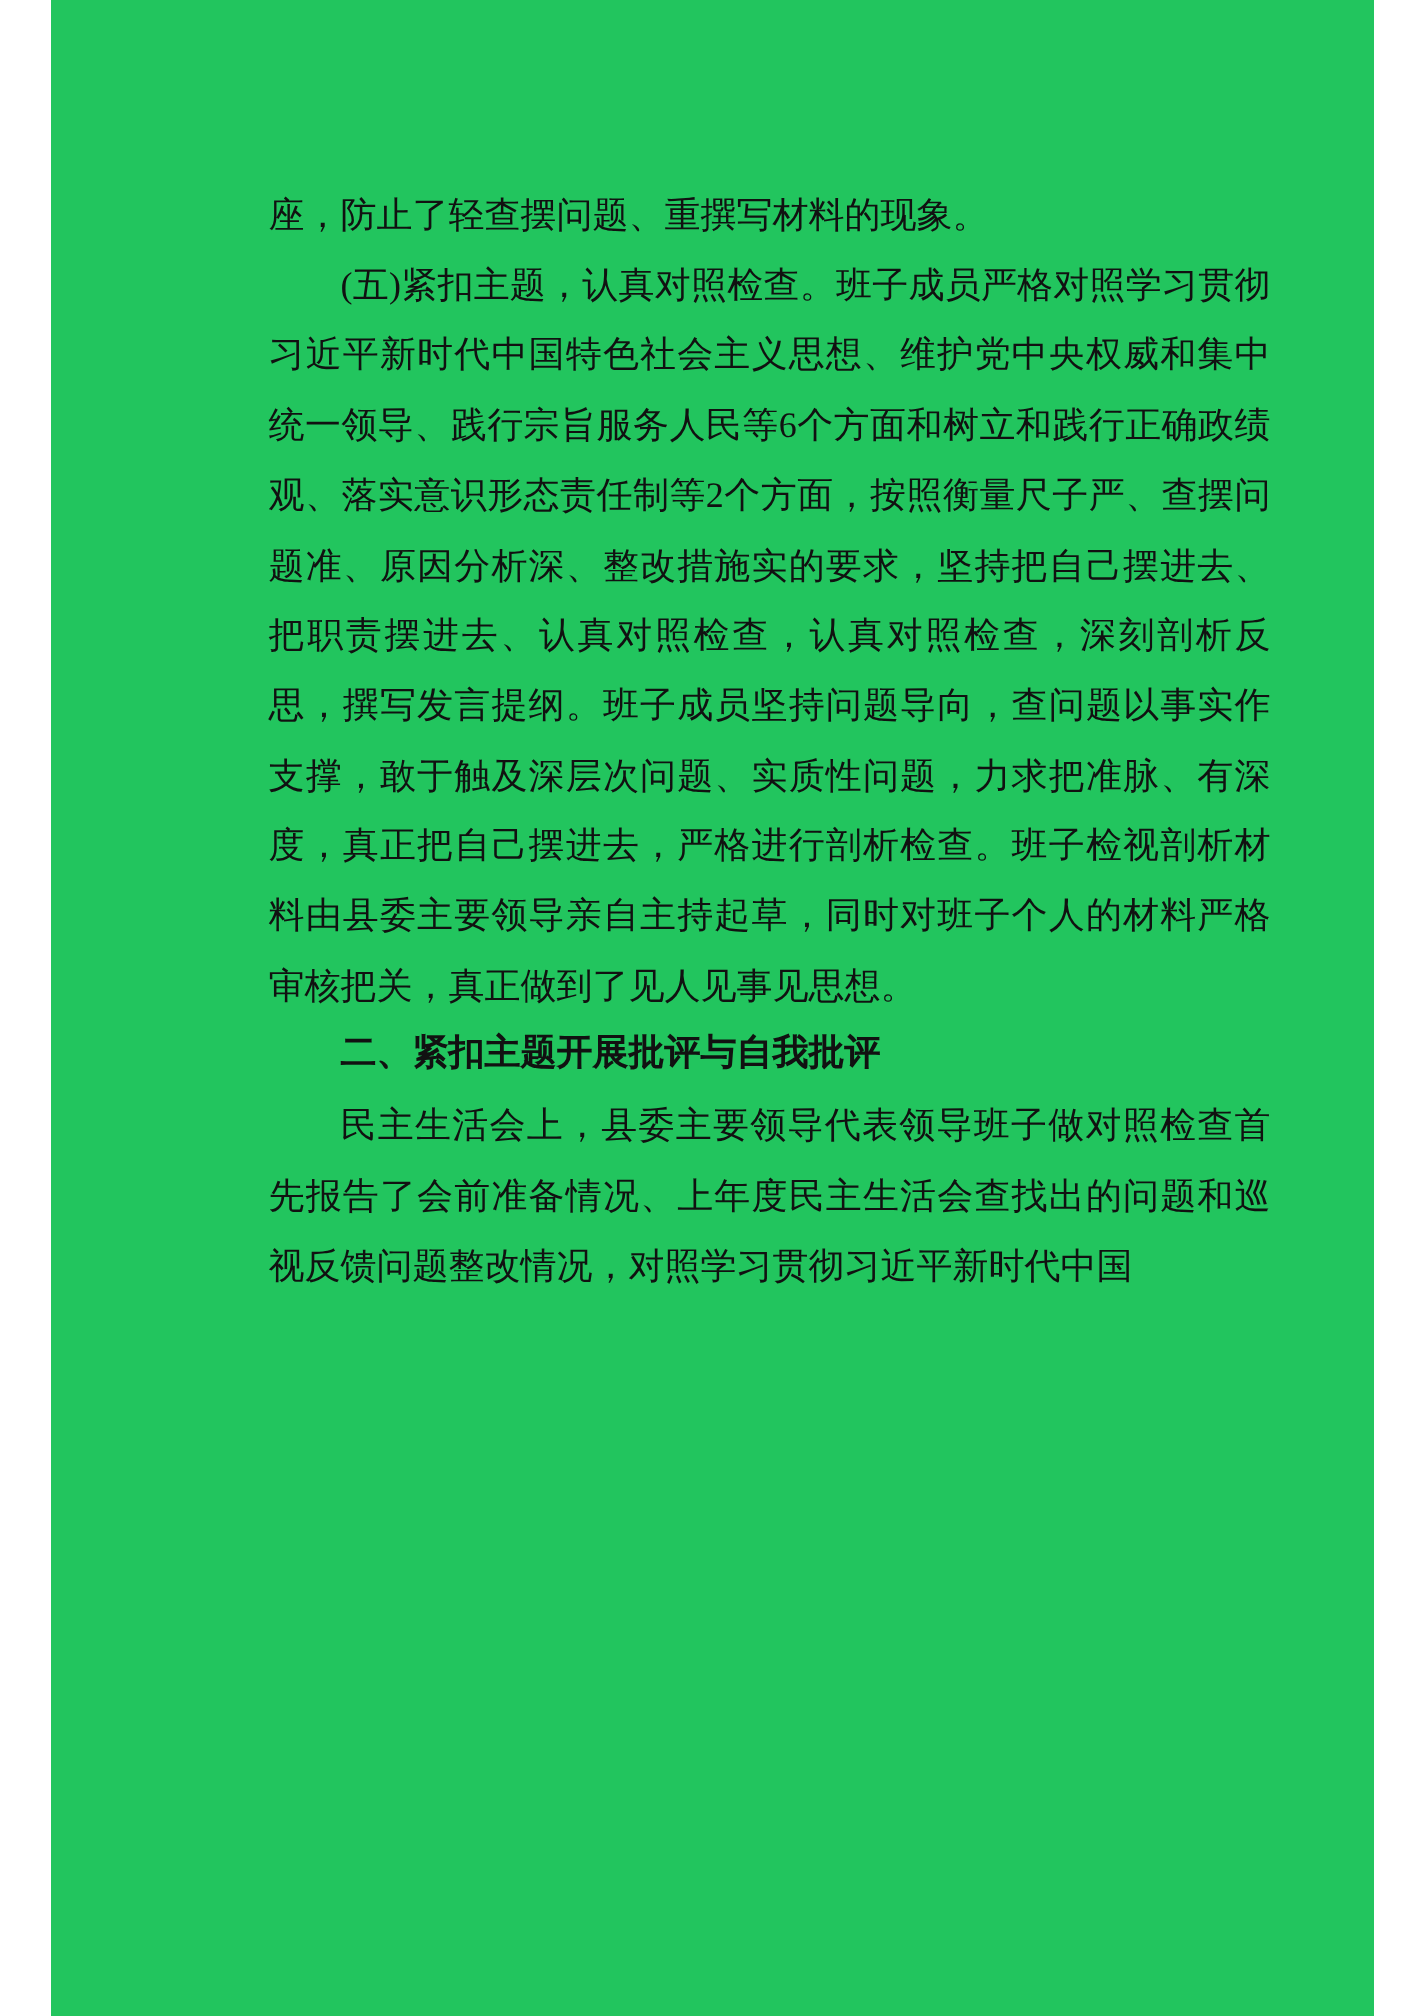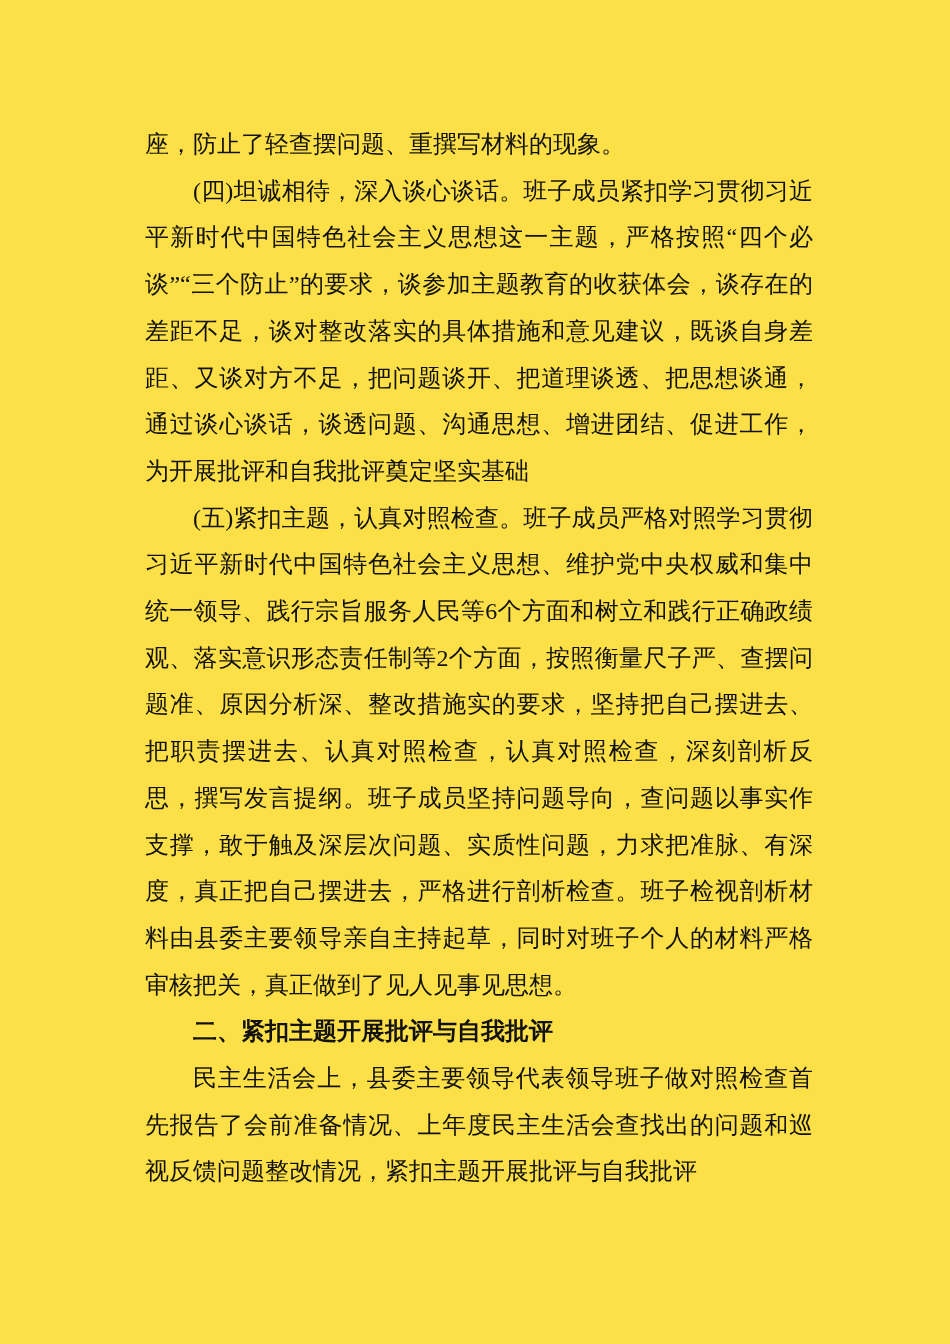--- a/index.html
+++ b/index.html
@@ -2,24 +2,24 @@
 <html><head>
 <meta charset="utf-8">
 <style>
   html, body {
     margin: 0;
     padding: 0;
     background: #ffffff;
   }
   .page {
     position: relative;
-    width: 950px;
+    width: 882px;
     height: 1344px;
     margin: 0 auto;
-    background: #fde047;
+    background: #22c55e;
     box-sizing: border-box;
     padding: 121px 137px 16px 145px;
     overflow: hidden;
   }
   .content {
     width: 668px;
     color: #111111;
     font-family: "Liberation Serif", "DejaVu Serif", serif;
     font-size: 24px;
     line-height: 46.7px;
@@ -29,30 +29,29 @@
   .content p {
     margin: 0;
     padding: 0;
     text-indent: 2em;
     word-break: break-all;
   }
   .content p.no-indent {
     text-indent: 0;
   }
   .content p.heading {
-    font-family: Liberation Sans, sans-serif;
+    font-family: Liberation Mono, monospace;
     font-weight: bold;
     text-indent: 2em;
     text-align: left;
   }
 </style>
 </head>
 <body>
 
 <div class="page">
   <div class="content">
     <p class="no-indent">座，防止了轻查摆问题、重撰写材料的现象。</p>
-    <p>(四)坦诚相待，深入谈心谈话。班子成员紧扣学习贯彻习近平新时代中国特色社会主义思想这一主题，严格按照“四个必谈”“三个防止”的要求，谈参加主题教育的收获体会，谈存在的差距不足，谈对整改落实的具体措施和意见建议，既谈自身差距、又谈对方不足，把问题谈开、把道理谈透、把思想谈通，通过谈心谈话，谈透问题、沟通思想、增进团结、促进工作，为开展批评和自我批评奠定坚实基础</p>
     <p>(五)紧扣主题，认真对照检查。班子成员严格对照学习贯彻习近平新时代中国特色社会主义思想、维护党中央权威和集中统一领导、践行宗旨服务人民等6个方面和树立和践行正确政绩观、落实意识形态责任制等2个方面，按照衡量尺子严、查摆问题准、原因分析深、整改措施实的要求，坚持把自己摆进去、把职责摆进去、认真对照检查，认真对照检查，深刻剖析反思，撰写发言提纲。班子成员坚持问题导向，查问题以事实作支撑，敢于触及深层次问题、实质性问题，力求把准脉、有深度，真正把自己摆进去，严格进行剖析检查。班子检视剖析材料由县委主要领导亲自主持起草，同时对班子个人的材料严格审核把关，真正做到了见人见事见思想。</p>
     <p class="heading">二、紧扣主题开展批评与自我批评</p>
-    <p>民主生活会上，县委主要领导代表领导班子做对照检查首先报告了会前准备情况、上年度民主生活会查找出的问题和巡视反馈问题整改情况，紧扣主题开展批评与自我批评</p>
+    <p>民主生活会上，县委主要领导代表领导班子做对照检查首先报告了会前准备情况、上年度民主生活会查找出的问题和巡视反馈问题整改情况，对照学习贯彻习近平新时代中国</p>
   </div>
 </div>
 
 </body></html>

